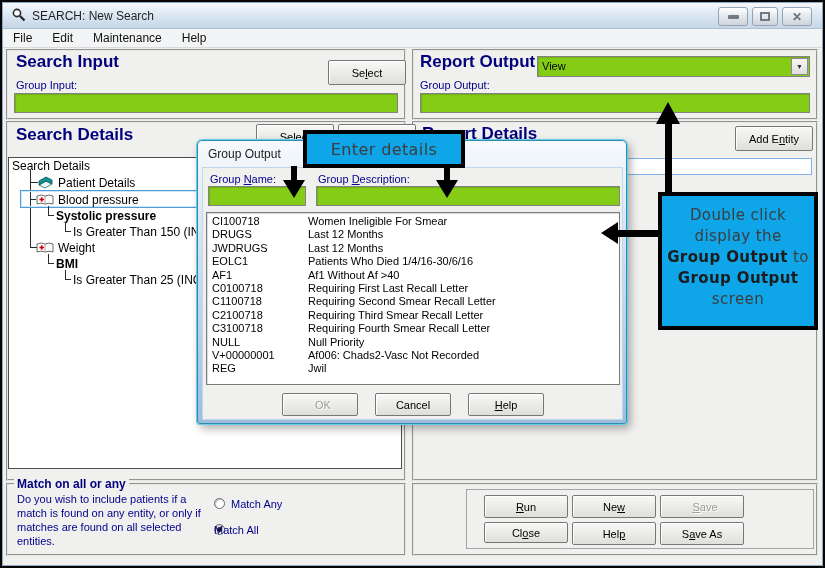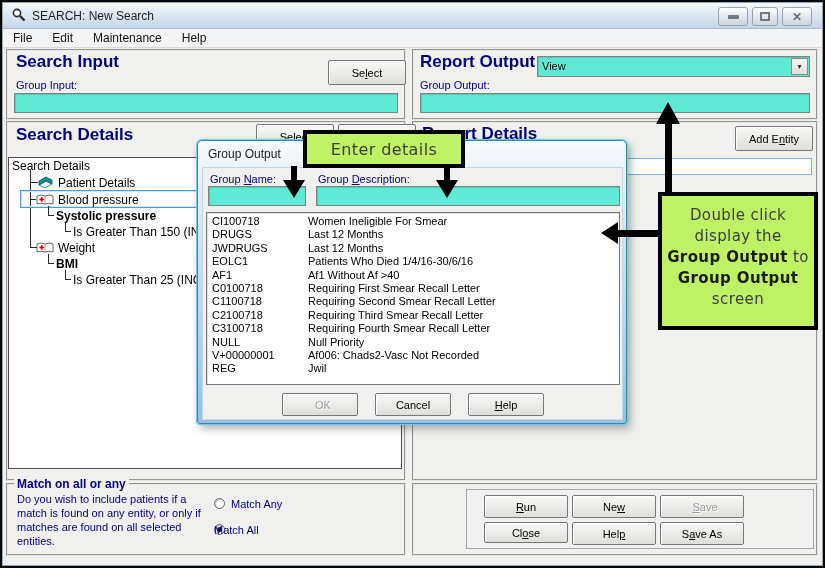--- a/index.html
+++ b/index.html
@@ -10,21 +10,21 @@
   .titlebar { left:3px; top:3px; width:819px; height:26px;
     background:linear-gradient(#f4f9fd,#dde8f3 45%,#c5d6e8); border-bottom:1px solid #aabfd3; }
   .win-title { font-size:12px; color:#1f1f1f; }
   .win-btn { background:linear-gradient(#ffffff,#e6eaee 45%,#ced5dc); border:1px solid #97a3b0;
     border-radius:3px; display:flex; align-items:center; justify-content:center; color:#66717c; }
   .menubar { left:3px; top:29px; width:819px; height:19px; background:#f2f4f6; border-bottom:1px solid #dadada; display:flex; align-items:center; }
   .menu-item { font-size:12px; color:#111; padding:3px 10px; }
   .panel { border:2px groove #e7e7e4; }
   .heading { font-size:17px; font-weight:bold; color:#00007e; white-space:nowrap; }
   .lbl { font-size:11px; color:#00008b; white-space:nowrap; }
-  .input { background:#5eead4; border:1px solid #828282; box-shadow:inset 1px 1px 1px rgba(0,0,0,.14); }
+  .input { background:#84cc16; border:1px solid #828282; box-shadow:inset 1px 1px 1px rgba(0,0,0,.14); }
   .btn { background:linear-gradient(#f8f8f6,#eaeae7 55%,#dededb); border:1px solid #777;
     box-shadow:inset 1px 1px 0 #fff; border-radius:2px; font-size:11px; color:#000;
     display:flex; align-items:center; justify-content:center; white-space:nowrap; cursor:default; }
   .btn.disabled { color:#9b9b9b; text-shadow:1px 1px 0 #fff;padding-left:6px; }
   .tree-panel { background:#fff; border:1px solid #4d4d4d; }
   .tree-text { font-size:12px; color:#000; white-space:nowrap; }
   .bold { font-weight:bold; }
   .conn { border-left:1px solid #2a2a2a; border-bottom:1px solid #2a2a2a; }
   .vline { background:#2a2a2a; }
   .sel-rect { border:1px solid #4f9cd9; box-shadow:0 0 0 1px #cfe6f7 inset; }
@@ -35,21 +35,21 @@
   .dialog { left:197px; top:140px; width:430px; height:284px; z-index:20;
     background:linear-gradient(#f7fafd,#d8e6f4 30%,#a9c7e5 85%,#9cbddd);
     border:1px solid #2f8bb0; border-radius:5px 5px 3px 3px;
     box-shadow:0 0 0 1px #68cde8, 3px 4px 10px rgba(0,0,0,.35); }
   .dialog-title { font-size:12px; color:#1c1c1c; }
   .dialog-body { left:4px; top:26px; width:421px; height:253px; background:#f0f0ee; border:1px solid #c3d5e8; }
   .listbox { background:#fff; border:1px solid #7a7a7a; box-shadow:inset 1px 1px 1px rgba(0,0,0,.15);
     overflow:hidden; font-size:11px; color:#000; padding-top:2px; }
   .list-row { height:13.4px; line-height:13.4px; padding-left:5px; white-space:nowrap; }
   .list-code { display:inline-block; width:96px; }
-  .callout { background:#bef264; border:4px solid #000; z-index:30; }
+  .callout { background:#0ea5e9; border:4px solid #000; z-index:30; }
   .callout-text { font-family:"DejaVu Sans","Liberation Sans",sans-serif; color:#3d3d3d; letter-spacing:.4px; }
   .arrow { z-index:31; background:#000; }
   .tri { z-index:31; width:0; height:0; }
   .combo-btn { background:linear-gradient(#f6f6f4,#dededb); border:1px solid #8a8a8a;
     display:flex; align-items:center; justify-content:center; font-size:7px; color:#333; }
   u { text-underline-offset:1px; }
 </style>
 </head>
 <body>
 
@@ -178,21 +178,21 @@
   <span class="abs lbl" style="left:12px;top:32px;">Group <u>N</u>ame:</span>
   <div class="abs input" style="left:10px;top:45px;width:98px;height:20px;font-size:11px;"></div>
   <span class="abs lbl" style="left:120px;top:32px;">Group <u>D</u>escription:</span>
   <div class="abs input" style="left:118px;top:45px;width:304px;height:20px;font-size:11px;"></div>
   <div class="abs listbox" style="left:8px;top:71px;width:414px;height:173px;">
       <div class="list-row"><span class="list-code">CI100718</span><span class="list-desc">Women Ineligible For Smear</span></div>
       <div class="list-row"><span class="list-code">DRUGS</span><span class="list-desc">Last 12 Months</span></div>
       <div class="list-row"><span class="list-code">JWDRUGS</span><span class="list-desc">Last 12 Months</span></div>
       <div class="list-row"><span class="list-code">EOLC1</span><span class="list-desc">Patients Who Died 1/4/16-30/6/16</span></div>
       <div class="list-row"><span class="list-code">AF1</span><span class="list-desc">Af1 Without Af &gt;40</span></div>
-      <div class="list-row"><span class="list-code">C0100718</span><span class="list-desc">Requiring First Smear Recall Letter</span></div>
+      <div class="list-row"><span class="list-code">C0100718</span><span class="list-desc">Requiring First Last Recall Letter</span></div>
       <div class="list-row"><span class="list-code">C1100718</span><span class="list-desc">Requiring Second Smear Recall Letter</span></div>
       <div class="list-row"><span class="list-code">C2100718</span><span class="list-desc">Requiring Third Smear Recall Letter</span></div>
       <div class="list-row"><span class="list-code">C3100718</span><span class="list-desc">Requiring Fourth Smear Recall Letter</span></div>
       <div class="list-row"><span class="list-code">NULL</span><span class="list-desc">Null Priority</span></div>
       <div class="list-row"><span class="list-code">V+00000001</span><span class="list-desc">Af006: Chads2-Vasc Not Recorded</span></div>
       <div class="list-row"><span class="list-code">REG</span><span class="list-desc">Jwil</span></div>
     </div>
   <div class="abs btn disabled" style="left:84px;top:252px;width:76px;height:23px;">OK</div>
   <div class="abs btn" style="left:177px;top:252px;width:76px;height:23px;">Cancel</div>
   <div class="abs btn" style="left:270px;top:252px;width:76px;height:23px;"><u>H</u>elp</div>

